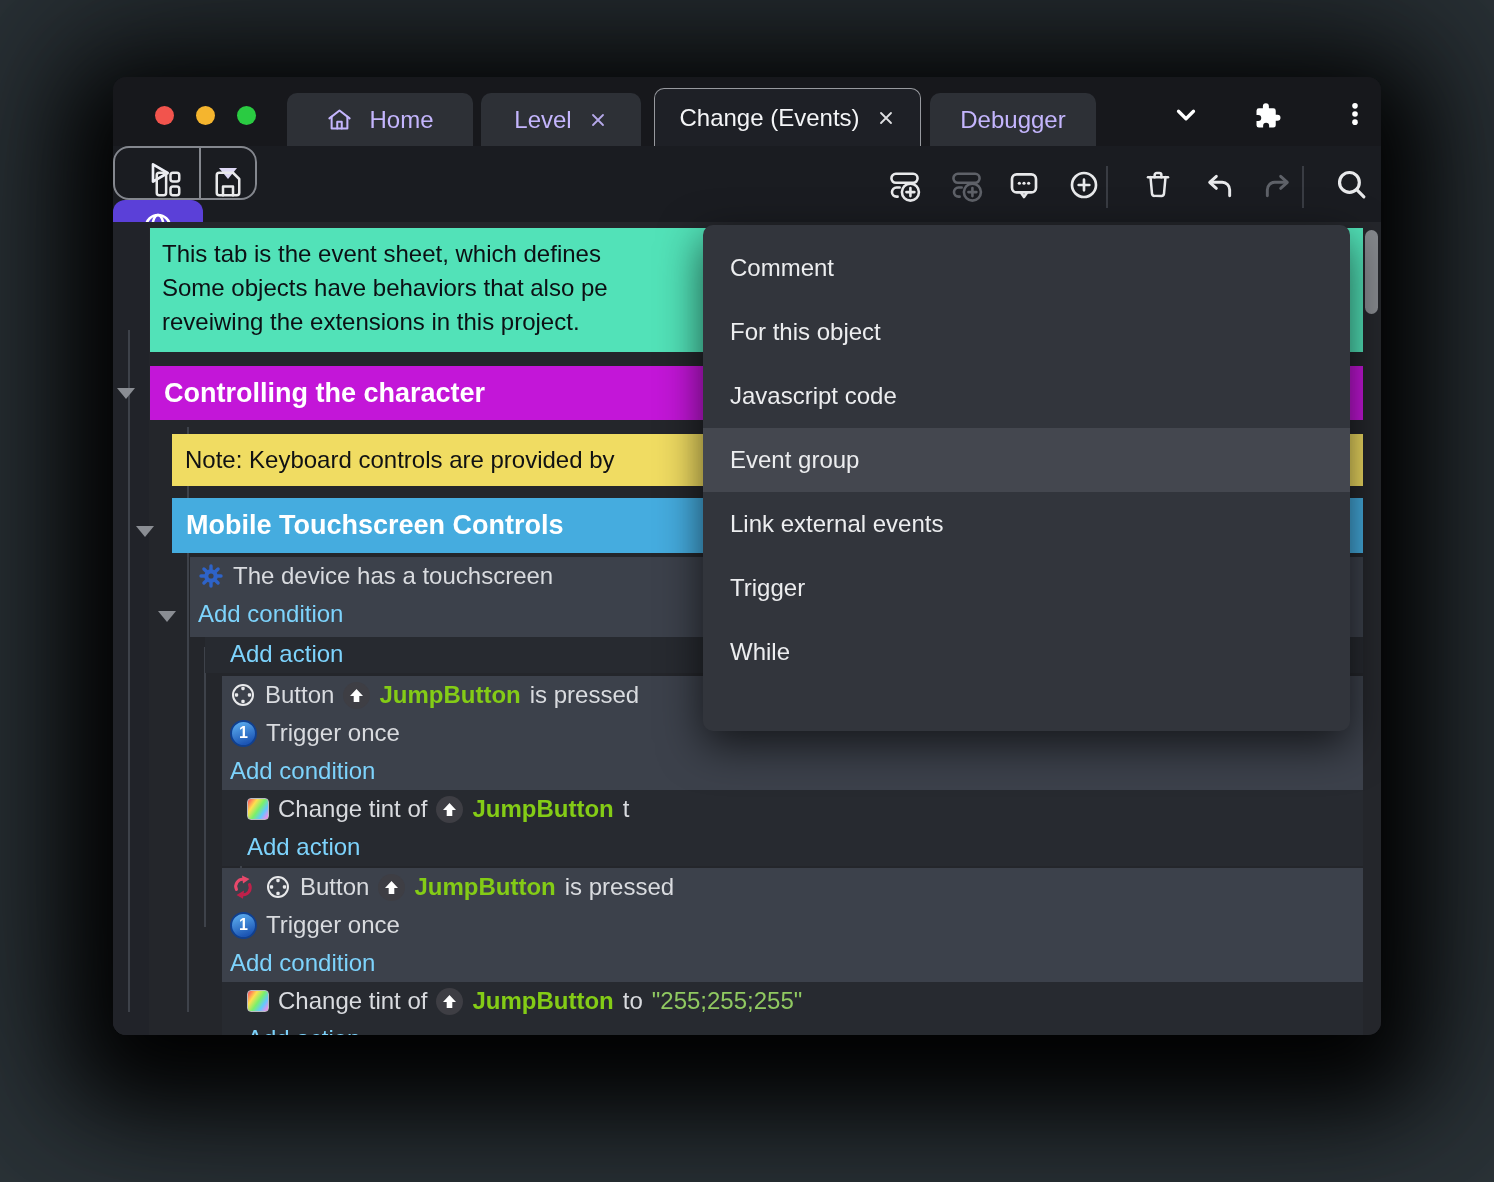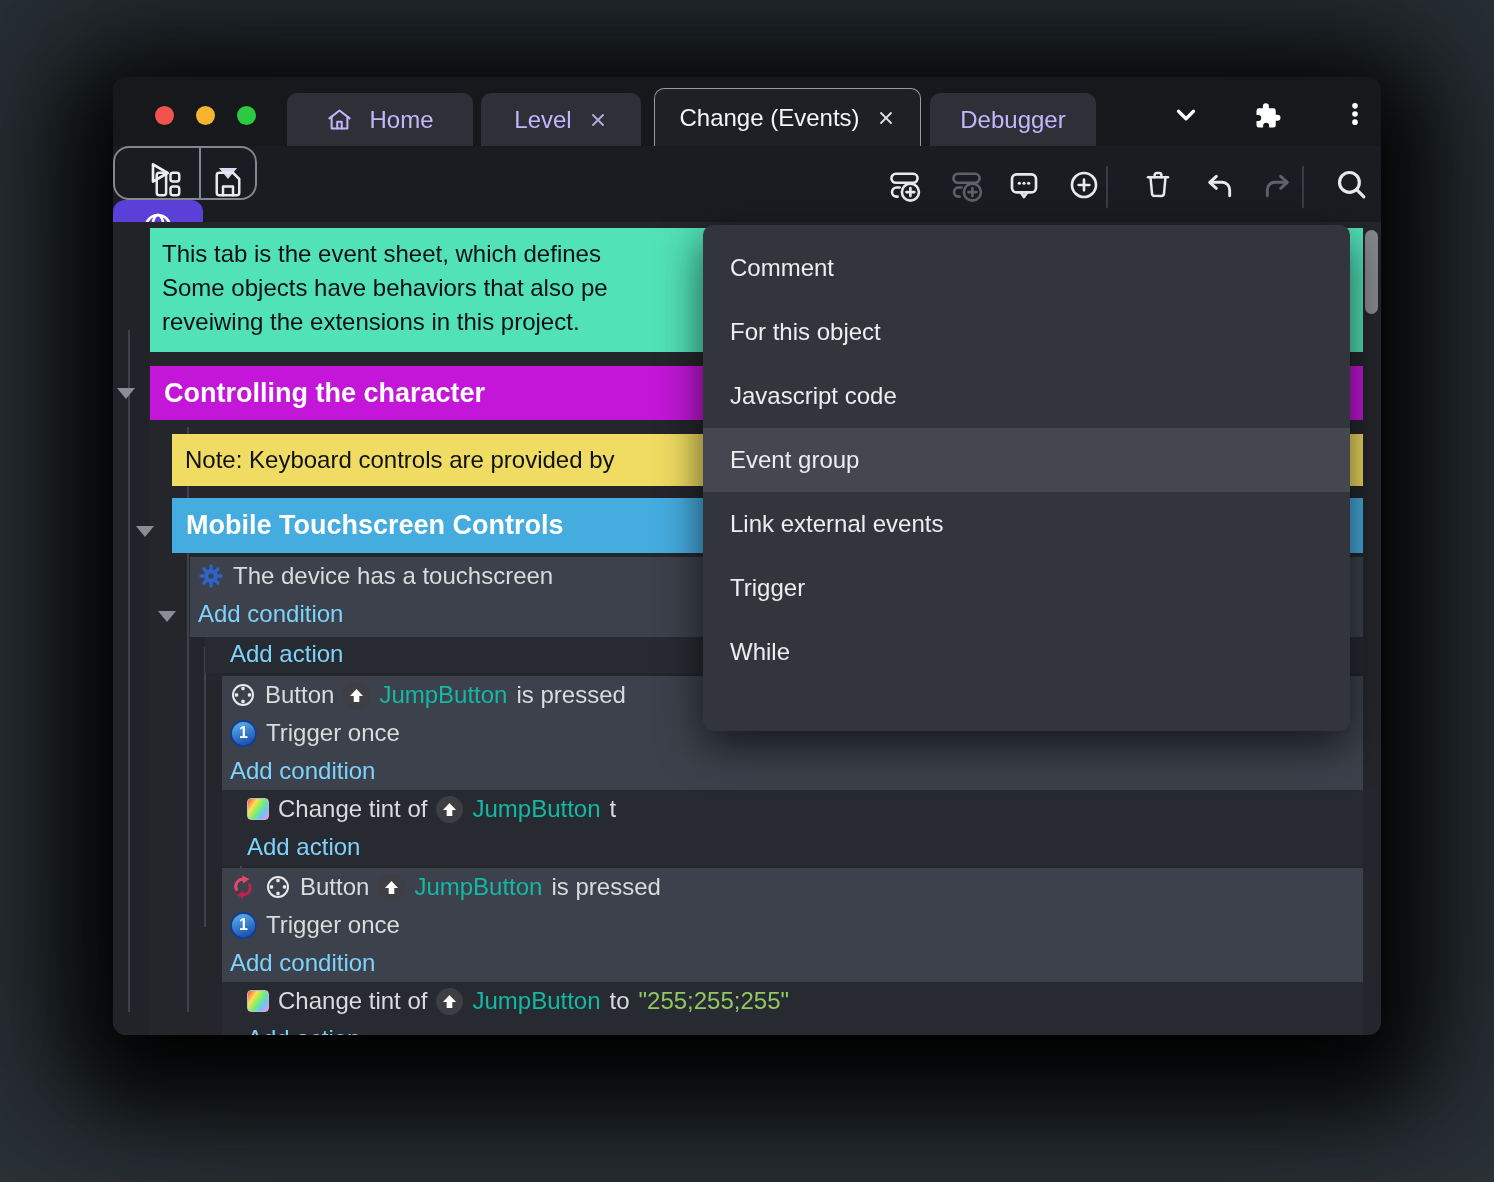--- a/index.html
+++ b/index.html
@@ -74,21 +74,21 @@
   .e1act{left:92px;top:415px;width:1158px;height:36px;}
   .sub{left:109px;width:1141px;}
   .subAcond{top:454px;height:114px;}
   .subAact{top:568px;height:76px;}
   .subBcond{top:646px;height:114px;}
   .subBact{top:760px;height:53px;}
 
   .row{display:flex;align-items:center;height:38px;color:#D9DBDF;font-size:24px;padding-left:8px;gap:9px;white-space:nowrap;}
   .row.h34{height:34px;}
   .dim{color:#7dd3fc;}
-  .obj{color:#14b8a6;font-weight:normal;}
+  .obj{color:#84cc16;font-weight:bold;}
   .str{color:#90C961;}
   .ind{padding-left:25px;}
 
   .chip{width:27px;height:27px;border-radius:50%;background:#3E3E44;display:inline-flex;
     align-items:center;justify-content:center;flex:none;}
   .once{width:27px;height:27px;border-radius:50%;box-sizing:border-box;flex:none;
     background:linear-gradient(160deg,#59A9EC 10%,#1C55B4 85%);border:2px solid #11408F;
     color:#fff;font-size:16px;font-weight:bold;display:inline-flex;align-items:center;justify-content:center;}
   .tint{width:22px;height:22px;border-radius:4px;flex:none;border:1px solid #B9BCC2;box-sizing:border-box;
     background:linear-gradient(125deg,#ff5d5d 5%,#ffdf4f 28%,#79f06c 52%,#63c8ff 74%,#f68ae8 95%);}

